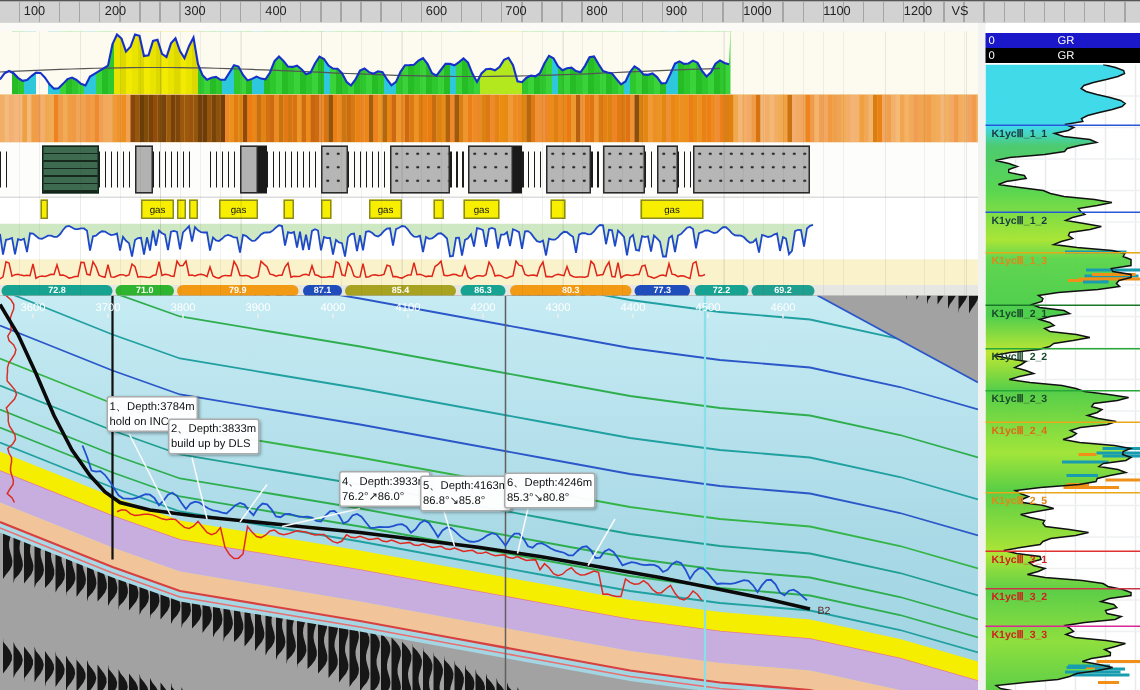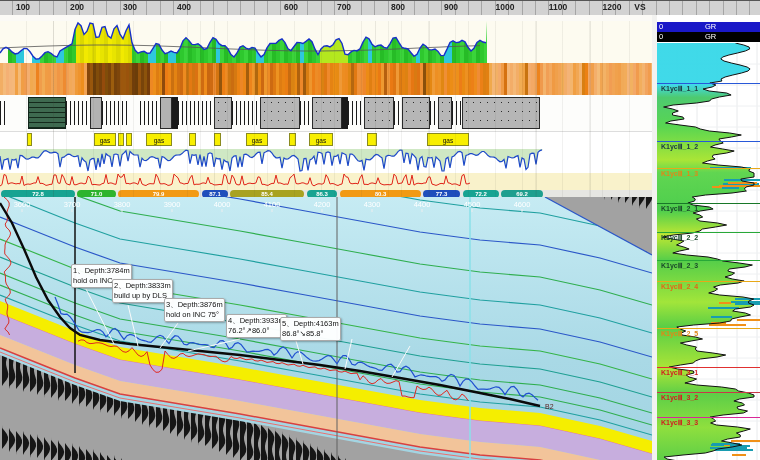--- a/index.html
+++ b/index.html
@@ -2,21 +2,21 @@
 <html><head>
 <meta charset="utf-8">
 <style>
   html,body{margin:0;padding:0;background:#e8e8e8;}
   #app{position:relative;width:760px;height:460px;overflow:hidden;background:#f4f2ea;
        font-family:"Liberation Sans",sans-serif;border-top:1px solid #555;}
   .abs{position:absolute;}
   
   #vs-ruler{left:0;top:0;width:760px;height:14px;background:#d2d2d2;border-bottom:1px solid #9a9a9a;
     background-image:repeating-linear-gradient(90deg,transparent 0 12.4px,rgba(120,120,120,.5) 12.4px 13.4px);}
-  .vs-tick{position:absolute;top:1px;transform:translateX(-50%);font-size:8.5px;font-weight:bold;color:#222;}
+  .vs-tick{position:absolute;top:1px;transform:translateX(-50%);font-size:8.5px;font-weight:normal;color:#222;}
   
   #white-gap{left:0;top:14px;width:652px;height:6px;background:#fbfaf6;}
   #track-gr{left:0;top:20px;width:652px;height:42px;background:#fdfbf0;}
   #track-img{left:0;top:62px;width:652px;height:32px;background:#e9b35c;overflow:hidden;}
   #track-lith{left:0;top:94px;width:652px;height:36px;background:#fdfdfb;overflow:hidden;}
   #track-gas{left:0;top:130px;width:652px;height:18px;background:#ffffff;border-top:1px solid #ddd;}
   #track-blue{left:0;top:148px;width:652px;height:24px;background:#fff;}
   #track-red{left:0;top:172px;width:652px;height:17px;background:#f9f2cb;}
   #inc-bar{left:0;top:189px;width:652px;height:8px;background:#e6e6e2;}
   .gas-box{position:absolute;top:1px;height:13px;background:#f8ef00;border:1px solid #8a8a20;
@@ -654,31 +654,31 @@
      <text x="545" y="212" font-size="7" fill="#5a2020" font-family="Liberation Sans,sans-serif">B2</text>
    </svg>
       <div class="callout" style="left: 71px; top: 67px;">
         <div>1、Depth:3784m</div>
         <div>hold on INC</div>
       </div>
       <div class="callout" style="left: 112px; top: 82px;">
         <div>2、Depth:3833m</div>
         <div>build up by DLS</div>
       </div>
-      <div class="callout" style="left: 164px; top: 101px;">
-        <div>3、Depth:3876m</div>
-        <div>hold on INC 75°</div>
-      </div>
       <div class="callout" style="left: 226px; top: 117px;">
         <div>4、Depth:3933m</div>
         <div>76.2°↗86.0°</div>
       </div>
       <div class="callout" style="left: 280px; top: 120px;">
         <div>5、Depth:4163m</div>
         <div>86.8°↘85.8°</div>
+      </div>
+      <div class="callout" style="left: 336px; top: 118px;">
+        <div>6、Depth:4246m</div>
+        <div>85.3°↘80.8°</div>
       </div>
     </div>
 
   <div class="abs" id="right-gap"></div>
   <div class="abs" id="right-panel">
     <div class="gr-header" style="top: 7px; background: rgb(26, 24, 200);">
       <span class="hmin">0</span>
       <span class="hname">GR</span>
     </div>
     <div class="gr-header" style="top: 17px; background: rgb(0, 0, 0);">

